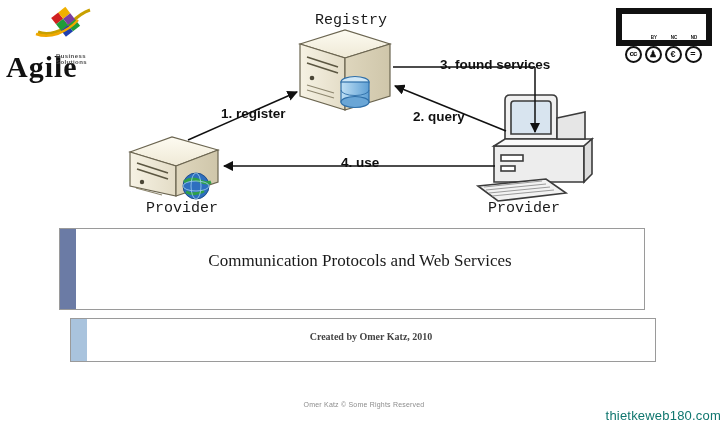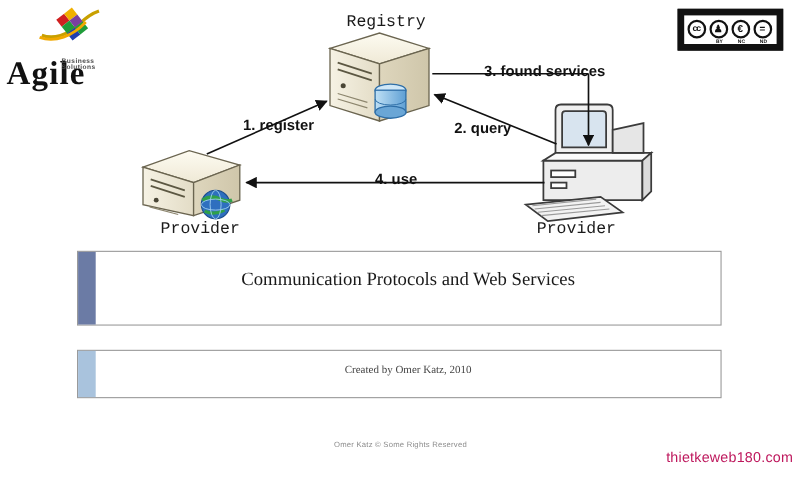--- a/index.html
+++ b/index.html
@@ -43,21 +43,21 @@
     width:84px;height:26px;background:#fff;
     display:flex;align-items:center;justify-content:space-around;
     padding:0 2px;box-sizing:border-box;
   }
   .cc-ico{position:relative;width:19px;height:19px;}
   .cc-circle{
     width:17px;height:17px;border-radius:50%;
     border:2px solid #111;box-sizing:border-box;
     display:flex;align-items:center;justify-content:center;
     font-size:9px;font-weight:bold;color:#111;
-    font-family:"Liberation Sans", sans-serif;line-height:1;
+    font-family:"Liberation Sans", sans-serif;line-height:1;margin-top:28px;
   }
   .cc-cc .cc-circle{font-size:8px;letter-spacing:-1px;}
   .cc-lbl{
     position:absolute;left:0;right:0;top:17px;text-align:center;
     font-size:4.5px;font-weight:bold;color:#111;
     font-family:"Liberation Sans", sans-serif;
   }
 
   
   .diagram{position:absolute;left:0;top:0;width:728px;height:228px;}
@@ -76,52 +76,52 @@
   #lbl-registry{left:315px;top:12px;}
   #lbl-provider{left:146px;top:200px;}
   #lbl-requester{left:488px;top:200px;}
   #lbl-register{left:221px;top:106px;}
   #lbl-query{left:413px;top:109px;}
   #lbl-found{left:440px;top:57px;}
   #lbl-use{left:341px;top:155px;}
 
   
   .title-block{
-    position:absolute;left:70px;top:228px;width:586px;height:68px;
+    position:absolute;left:59px;top:228px;width:586px;height:82px;
     border:1px solid #9a9a9a;background:#fff;box-sizing:border-box;
     display:flex;align-items:center;
   }
   .title-bar{width:16px;align-self:stretch;background:#6b7ba5;flex:0 0 16px;}
   .title-text{
     flex:1;text-align:center;
     font-family:"Liberation Serif", serif;
     font-size:17px;color:#1a1a1a;padding-bottom:16px;
   }
 
   .sub-block{
     position:absolute;left:70px;top:318px;width:586px;height:44px;
     border:1px solid #9a9a9a;background:#fff;box-sizing:border-box;
     display:flex;align-items:center;
   }
   .sub-bar{width:16px;align-self:stretch;background:#a9c3dd;flex:0 0 16px;}
   .sub-text{
     flex:1;text-align:center;
     font-family:"Liberation Serif", serif;
-    font-size:10px;color:#444;padding-bottom:8px;
+    font-size:10px;color:#444;padding-bottom:8px;font-weight:bold;
   }
 
   .footer{
     position:absolute;left:0;right:0;top:401px;text-align:center;
     font-family:"Liberation Sans", sans-serif;
     font-size:7px;color:#8c8c8c;letter-spacing:.2px;
   }
   .watermark{
     position:absolute;right:7px;top:408px;
     font-family:"Liberation Sans", sans-serif;
-    font-size:13px;color:#be185d;letter-spacing:.2px;
+    font-size:13px;color:#0f766e;letter-spacing:.2px;
   }
 </style>
 </head>
 <body>
 
 <div id="slide">
 
   <div class="logo">
     <svg class="logo-mark" viewBox="0 0 64 34">
       <path d="M6 26 C16 30, 30 26, 40 16 C46 10, 52 6, 58 4" stroke="#c8a000" stroke-width="3" fill="none"></path>

